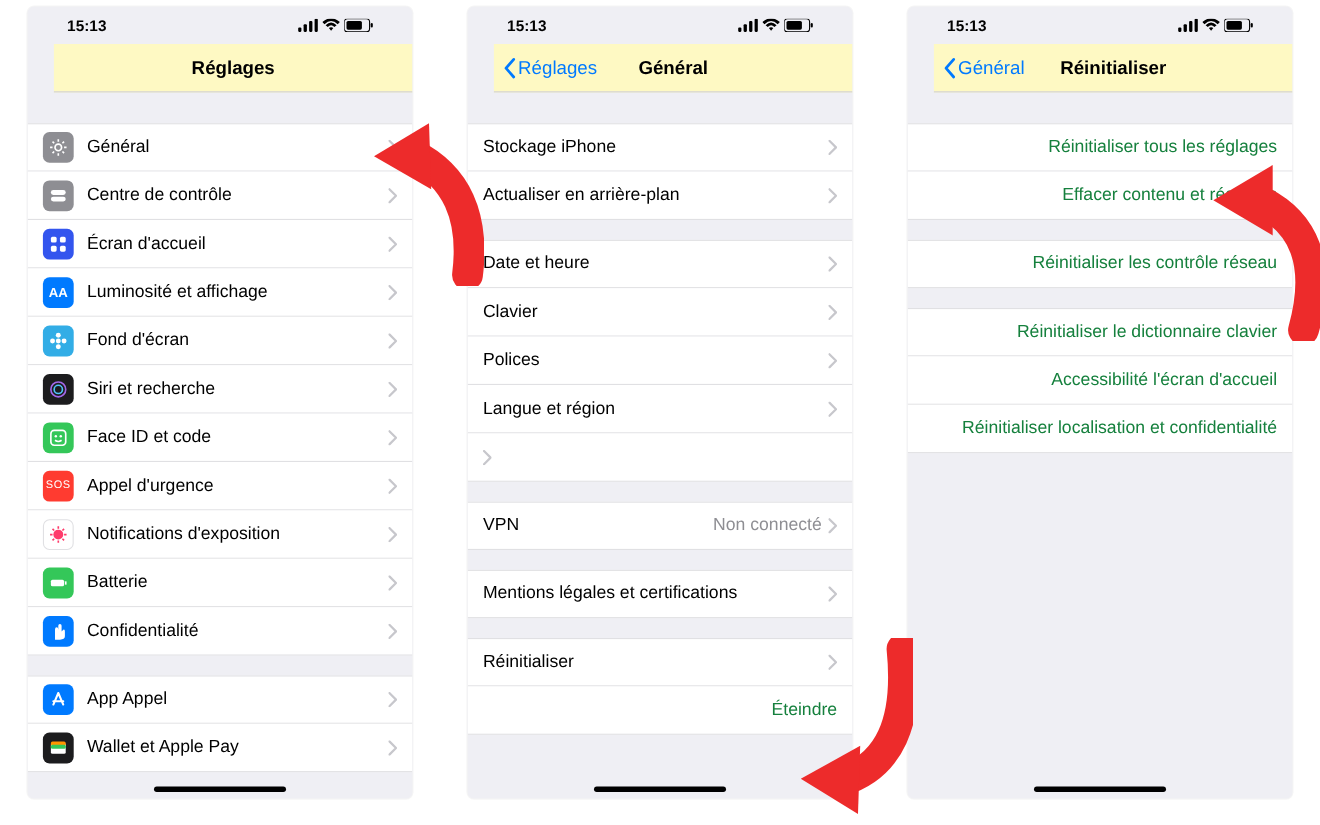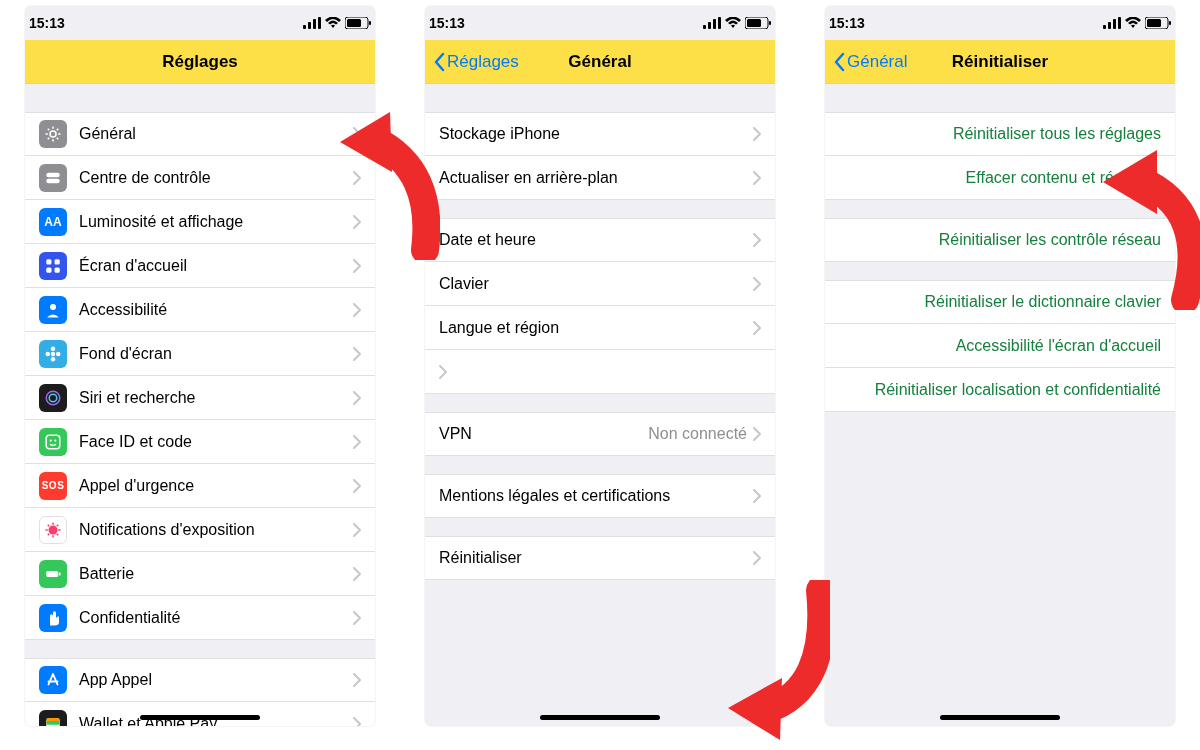--- a/index.html
+++ b/index.html
@@ -24,36 +24,37 @@
     position: relative;
     box-shadow: 0 0 0 1px rgba(0,0,0,0.04);
   }
 
   
   .status-bar {
     height: 34px;
     display: flex;
     align-items: center;
     justify-content: space-between;
-    padding: 0 4px;
+    padding: 0 36px;
     font-size: 14px;
     font-weight: 600;
     color: #000;
   }
   .status-right { display: flex; align-items: center; gap: 4px; }
   .status-right svg { display: block; }
 
   
   .nav {
     height: 44px;
     position: relative;
     display: flex;
     align-items: center;
     border-bottom: 1px solid #d0d0d4;
-    background: #fde047;
+    background: #fef9c3;
+    margin-left: 24px;
   }
   .nav-title {
     position: absolute;
     left: 0; right: 0;
     text-align: center;
     font-size: 17px;
     font-weight: 600;
     color: #000;
     pointer-events: none;
   }
@@ -135,21 +136,21 @@
   
   .bg-grey   { background: #8e8e93; }
   .bg-blue   { background: #007aff; }
   .bg-indigo { background: #3355ee; }
   .bg-cyan   { background: #32ade6; }
   .bg-black  { background: #1c1c1e; }
   .bg-green  { background: #34c759; }
   .bg-red    { background: #ff3b30; }
   .bg-white  { background: #fff; border:1px solid #e0e0e3; }
 
-  .sos { font-size:10px; font-weight:700; letter-spacing:0.5px; }
+  .sos { font-size:10px; font-weight:400; letter-spacing:0.5px; }
   .aa  { font-size:12px; font-weight:700; }
 </style>
 </head>
 <body>
 
 <div class="phone">
   <div class="status-bar">
     <span>15:13</span>
     <span class="status-right">
       <svg width="18" height="12" viewBox="0 0 18 12">
@@ -192,50 +193,38 @@
               <rect x="3" y="5" width="18" height="6" rx="3" fill="#fff"></rect>
               <rect x="3" y="13" width="18" height="6" rx="3" fill="#fff"></rect>
             </svg>
           </span>
           <span class="cell-label">Centre de contrôle</span>
           <svg class="chevron" width="8" height="14" viewBox="0 0 8 14">
             <path d="M1 1 L7 7 L1 13" stroke="#c7c7cc" stroke-width="2" fill="none" stroke-linecap="round" stroke-linejoin="round"></path>
           </svg>
         </div>
         <div class="cell">
-          <span class="app-icon bg-blue">
-            <span class="aa">AA</span>
-          </span>
-          <span class="cell-label">Luminosité et affichage</span>
-          <svg class="chevron" width="8" height="14" viewBox="0 0 8 14">
-            <path d="M1 1 L7 7 L1 13" stroke="#c7c7cc" stroke-width="2" fill="none" stroke-linecap="round" stroke-linejoin="round"></path>
-          </svg>
-        </div>
-        <div class="cell">
           <span class="app-icon bg-indigo">
             <svg width="18" height="18" viewBox="0 0 24 24">
               <rect x="3" y="3" width="7" height="7" rx="2" fill="#fff"></rect>
               <rect x="14" y="3" width="7" height="7" rx="2" fill="#fff"></rect>
               <rect x="3" y="14" width="7" height="7" rx="2" fill="#fff"></rect>
               <rect x="14" y="14" width="7" height="7" rx="2" fill="#fff"></rect>
             </svg>
           </span>
           <span class="cell-label">Écran d'accueil</span>
           <svg class="chevron" width="8" height="14" viewBox="0 0 8 14">
             <path d="M1 1 L7 7 L1 13" stroke="#c7c7cc" stroke-width="2" fill="none" stroke-linecap="round" stroke-linejoin="round"></path>
           </svg>
         </div>
         <div class="cell">
           <span class="app-icon bg-blue">
-            <svg width="18" height="18" viewBox="0 0 24 24">
-              <circle cx="12" cy="8" r="4" fill="#fff"></circle>
-              <path d="M4 22 Q12 14 20 22" fill="#fff"></path>
-            </svg>
-          </span>
-          <span class="cell-label">Accessibilité</span>
+            <span class="aa">AA</span>
+          </span>
+          <span class="cell-label">Luminosité et affichage</span>
           <svg class="chevron" width="8" height="14" viewBox="0 0 8 14">
             <path d="M1 1 L7 7 L1 13" stroke="#c7c7cc" stroke-width="2" fill="none" stroke-linecap="round" stroke-linejoin="round"></path>
           </svg>
         </div>
         <div class="cell">
           <span class="app-icon bg-cyan">
             <svg width="18" height="18" viewBox="0 0 24 24">
               <circle cx="12" cy="12" r="3" fill="#fff"></circle>
               <circle cx="12" cy="5" r="3" fill="#fff"></circle>
               <circle cx="12" cy="19" r="3" fill="#fff"></circle>
@@ -403,20 +392,26 @@
             <path d="M1 1 L7 7 L1 13" stroke="#c7c7cc" stroke-width="2" fill="none" stroke-linecap="round" stroke-linejoin="round"></path>
           </svg>
         </div>
         <div class="cell">
           <span class="cell-label">Clavier</span>
           <svg class="chevron" width="8" height="14" viewBox="0 0 8 14">
             <path d="M1 1 L7 7 L1 13" stroke="#c7c7cc" stroke-width="2" fill="none" stroke-linecap="round" stroke-linejoin="round"></path>
           </svg>
         </div>
         <div class="cell">
+          <span class="cell-label">Polices</span>
+          <svg class="chevron" width="8" height="14" viewBox="0 0 8 14">
+            <path d="M1 1 L7 7 L1 13" stroke="#c7c7cc" stroke-width="2" fill="none" stroke-linecap="round" stroke-linejoin="round"></path>
+          </svg>
+        </div>
+        <div class="cell">
           <span class="cell-label">Langue et région</span>
           <svg class="chevron" width="8" height="14" viewBox="0 0 8 14">
             <path d="M1 1 L7 7 L1 13" stroke="#c7c7cc" stroke-width="2" fill="none" stroke-linecap="round" stroke-linejoin="round"></path>
           </svg>
         </div>
         <div class="cell">
           <svg class="chevron" width="8" height="14" viewBox="0 0 8 14">
             <path d="M1 1 L7 7 L1 13" stroke="#c7c7cc" stroke-width="2" fill="none" stroke-linecap="round" stroke-linejoin="round"></path>
           </svg>
         </div>
@@ -440,20 +435,23 @@
           </svg>
         </div>
       </div>
       <div class="group-gap-sm"></div>
       <div>
         <div class="cell">
           <span class="cell-label">Réinitialiser</span>
           <svg class="chevron" width="8" height="14" viewBox="0 0 8 14">
             <path d="M1 1 L7 7 L1 13" stroke="#c7c7cc" stroke-width="2" fill="none" stroke-linecap="round" stroke-linejoin="round"></path>
           </svg>
+        </div>
+        <div class="cell">
+          <span class="cell-label link">Éteindre</span>
         </div>
       </div>
     </div>
   <div class="home-indicator"></div>
 </div>
 
 <div class="phone">
   <div class="status-bar">
     <span>15:13</span>
     <span class="status-right">

